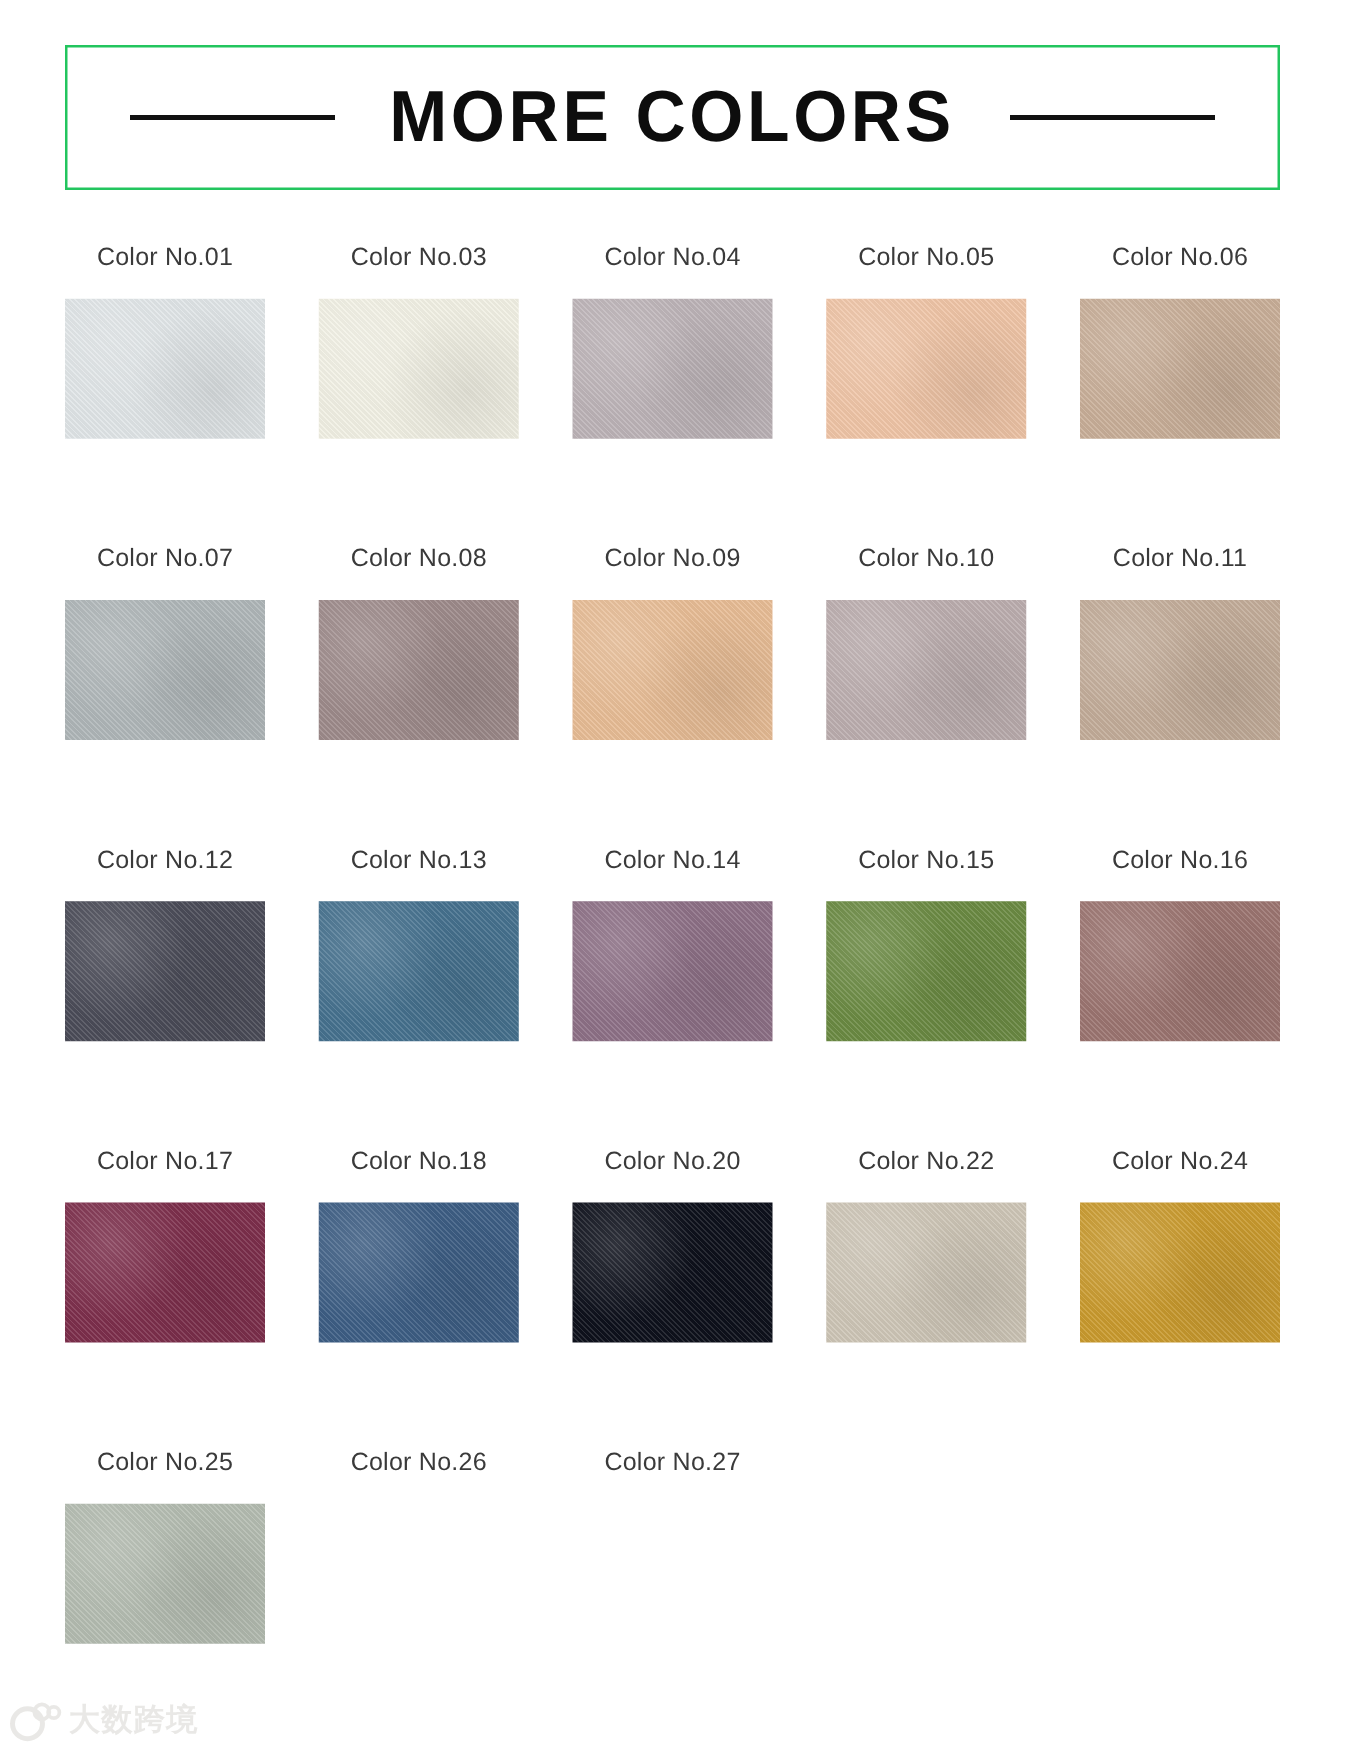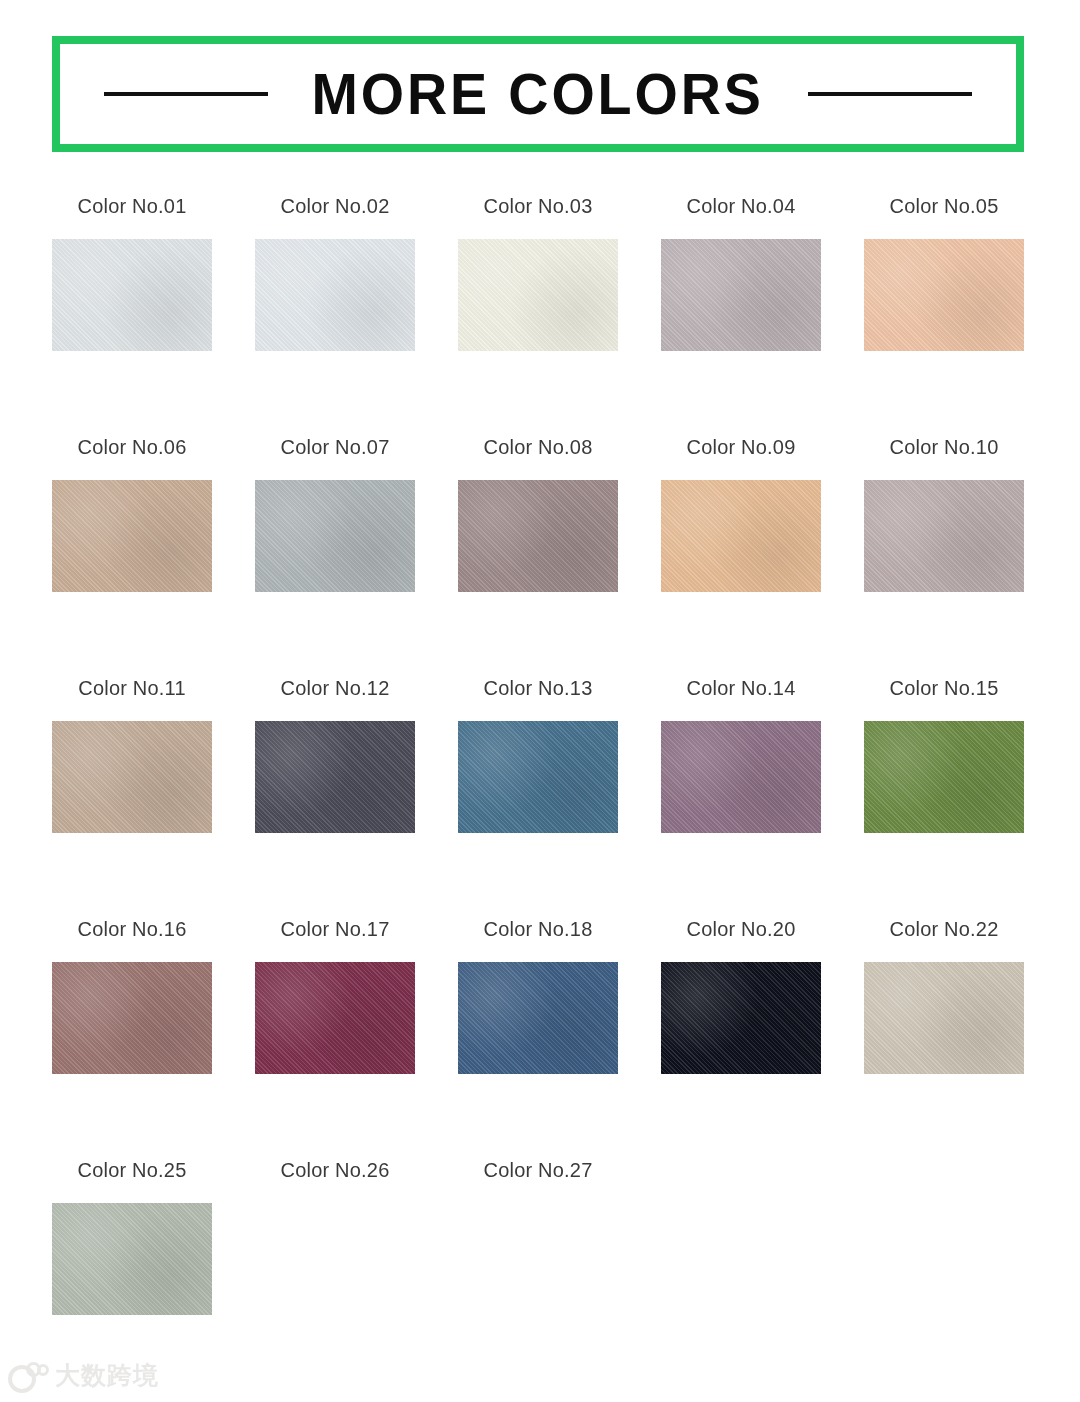--- a/index.html
+++ b/index.html
@@ -16,21 +16,21 @@
     -webkit-font-smoothing: antialiased;
   }
 
   
   .header-banner {
     position: absolute;
     left: 52px;
     top: 36px;
     width: 972px;
     height: 116px;
-    border: 8px solid #22c55e;
+    border: 2px solid #22c55e;
     box-sizing: border-box;
     display: flex;
     align-items: center;
     justify-content: center;
     gap: 34px;
   }
   .rule {
     width: 164px;
     height: 4px;
     background: #111111;
@@ -158,24 +158,20 @@
   <div class="header-title">MORE COLORS</div>
   <div class="rule"></div>
 </div>
 
 <div class="swatch-grid">
     <div class="swatch-cell">
       <div class="swatch-label">Color No.01</div>
       <div class="swatch-chip" style="background-color: rgb(224, 229, 231);"></div>
     </div>
     <div class="swatch-cell">
-      <div class="swatch-label">Color No.02</div>
-      <div class="swatch-chip" style="background-color: rgb(227, 232, 236);"></div>
-    </div>
-    <div class="swatch-cell">
       <div class="swatch-label">Color No.03</div>
       <div class="swatch-chip" style="background-color: rgb(241, 240, 228);"></div>
     </div>
     <div class="swatch-cell">
       <div class="swatch-label">Color No.04</div>
       <div class="swatch-chip" style="background-color: rgb(188, 179, 183);"></div>
     </div>
     <div class="swatch-cell">
       <div class="swatch-label">Color No.05</div>
       <div class="swatch-chip" style="background-color: rgb(239, 196, 166);"></div>
@@ -232,20 +228,24 @@
       <div class="swatch-label">Color No.18</div>
       <div class="swatch-chip" style="background-color: rgb(61, 94, 132);"></div>
     </div>
     <div class="swatch-cell">
       <div class="swatch-label">Color No.20</div>
       <div class="swatch-chip" style="background-color: rgb(14, 17, 28);"></div>
     </div>
     <div class="swatch-cell">
       <div class="swatch-label">Color No.22</div>
       <div class="swatch-chip" style="background-color: rgb(205, 197, 182);"></div>
+    </div>
+    <div class="swatch-cell">
+      <div class="swatch-label">Color No.24</div>
+      <div class="swatch-chip" style="background-color: rgb(201, 154, 46);"></div>
     </div>
     <div class="swatch-cell">
       <div class="swatch-label">Color No.25</div>
       <div class="swatch-chip" style="background-color: rgb(180, 188, 177);"></div>
     </div>
     <div class="swatch-cell">
       <div class="swatch-label">Color No.26</div>
     </div>
     <div class="swatch-cell">
       <div class="swatch-label">Color No.27</div>

